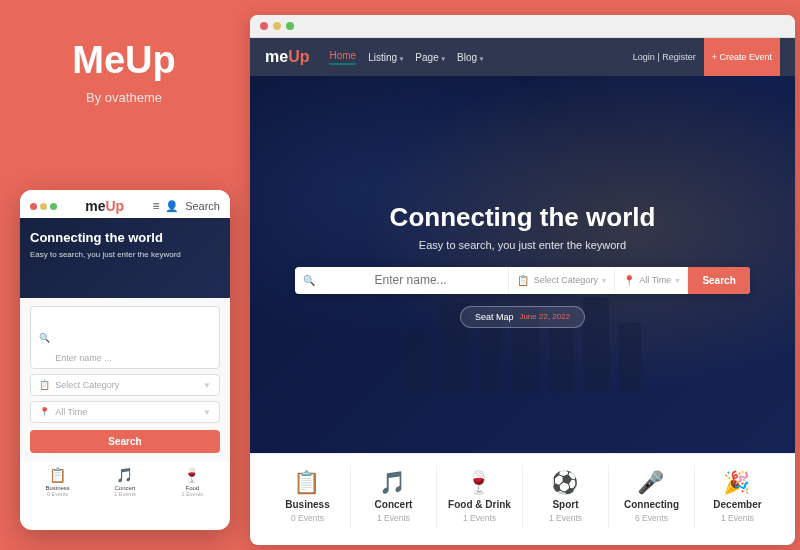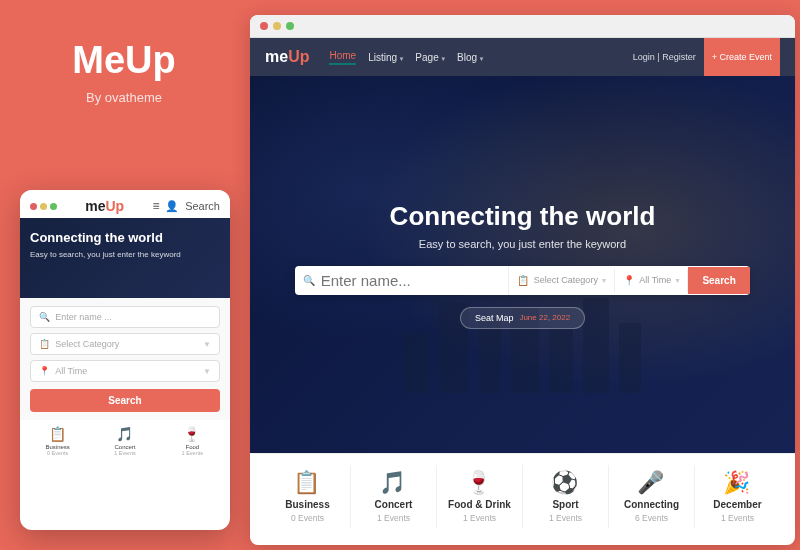--- a/index.html
+++ b/index.html
@@ -322,24 +322,25 @@
       border-right: 1px solid #eee;
       gap: 5px;
     }
     .search-field-icon {
       color: #ccc;
       font-size: 10px;
     }
     .search-field input {
       border: none;
       outline: none;
-      font-size: 15px;
+      font-size: 12px;
       color: #999;
       width: 100%;
       background: transparent;
+      text-align: center;
     }
     .search-select {
       display: flex;
       align-items: center;
       padding: 6px 8px;
       border-right: 1px solid #eee;
       gap: 4px;
       min-width: 80px;
     }
     .search-select-icon { color: #ccc; font-size: 10px; }
@@ -482,21 +483,21 @@
     </div>
 
     <div class="mobile-hero">
       <div class="mobile-hero-title">Connecting the world</div>
       <div class="mobile-hero-sub">Easy to search, you just enter the keyword</div>
     </div>
 
     <div class="mobile-search-area">
       <div class="mobile-search-field">
         <span class="field-icon">🔍</span>
-        <span style="font-size:9px;color:#aaa;">Enter name ...</span>
+        <span style="font-size:9px;color:#aaa;margin-top:41px;">Enter name ...</span>
       </div>
       <div class="mobile-search-field">
         <span class="field-icon">📋</span>
         <span style="font-size:9px;color:#aaa;flex:1;">Select Category</span>
         <span style="font-size:8px;color:#ccc;">▼</span>
       </div>
       <div class="mobile-search-field">
         <span class="field-icon">📍</span>
         <span style="font-size:9px;color:#aaa;flex:1;">All Time</span>
         <span style="font-size:8px;color:#ccc;">▼</span>

